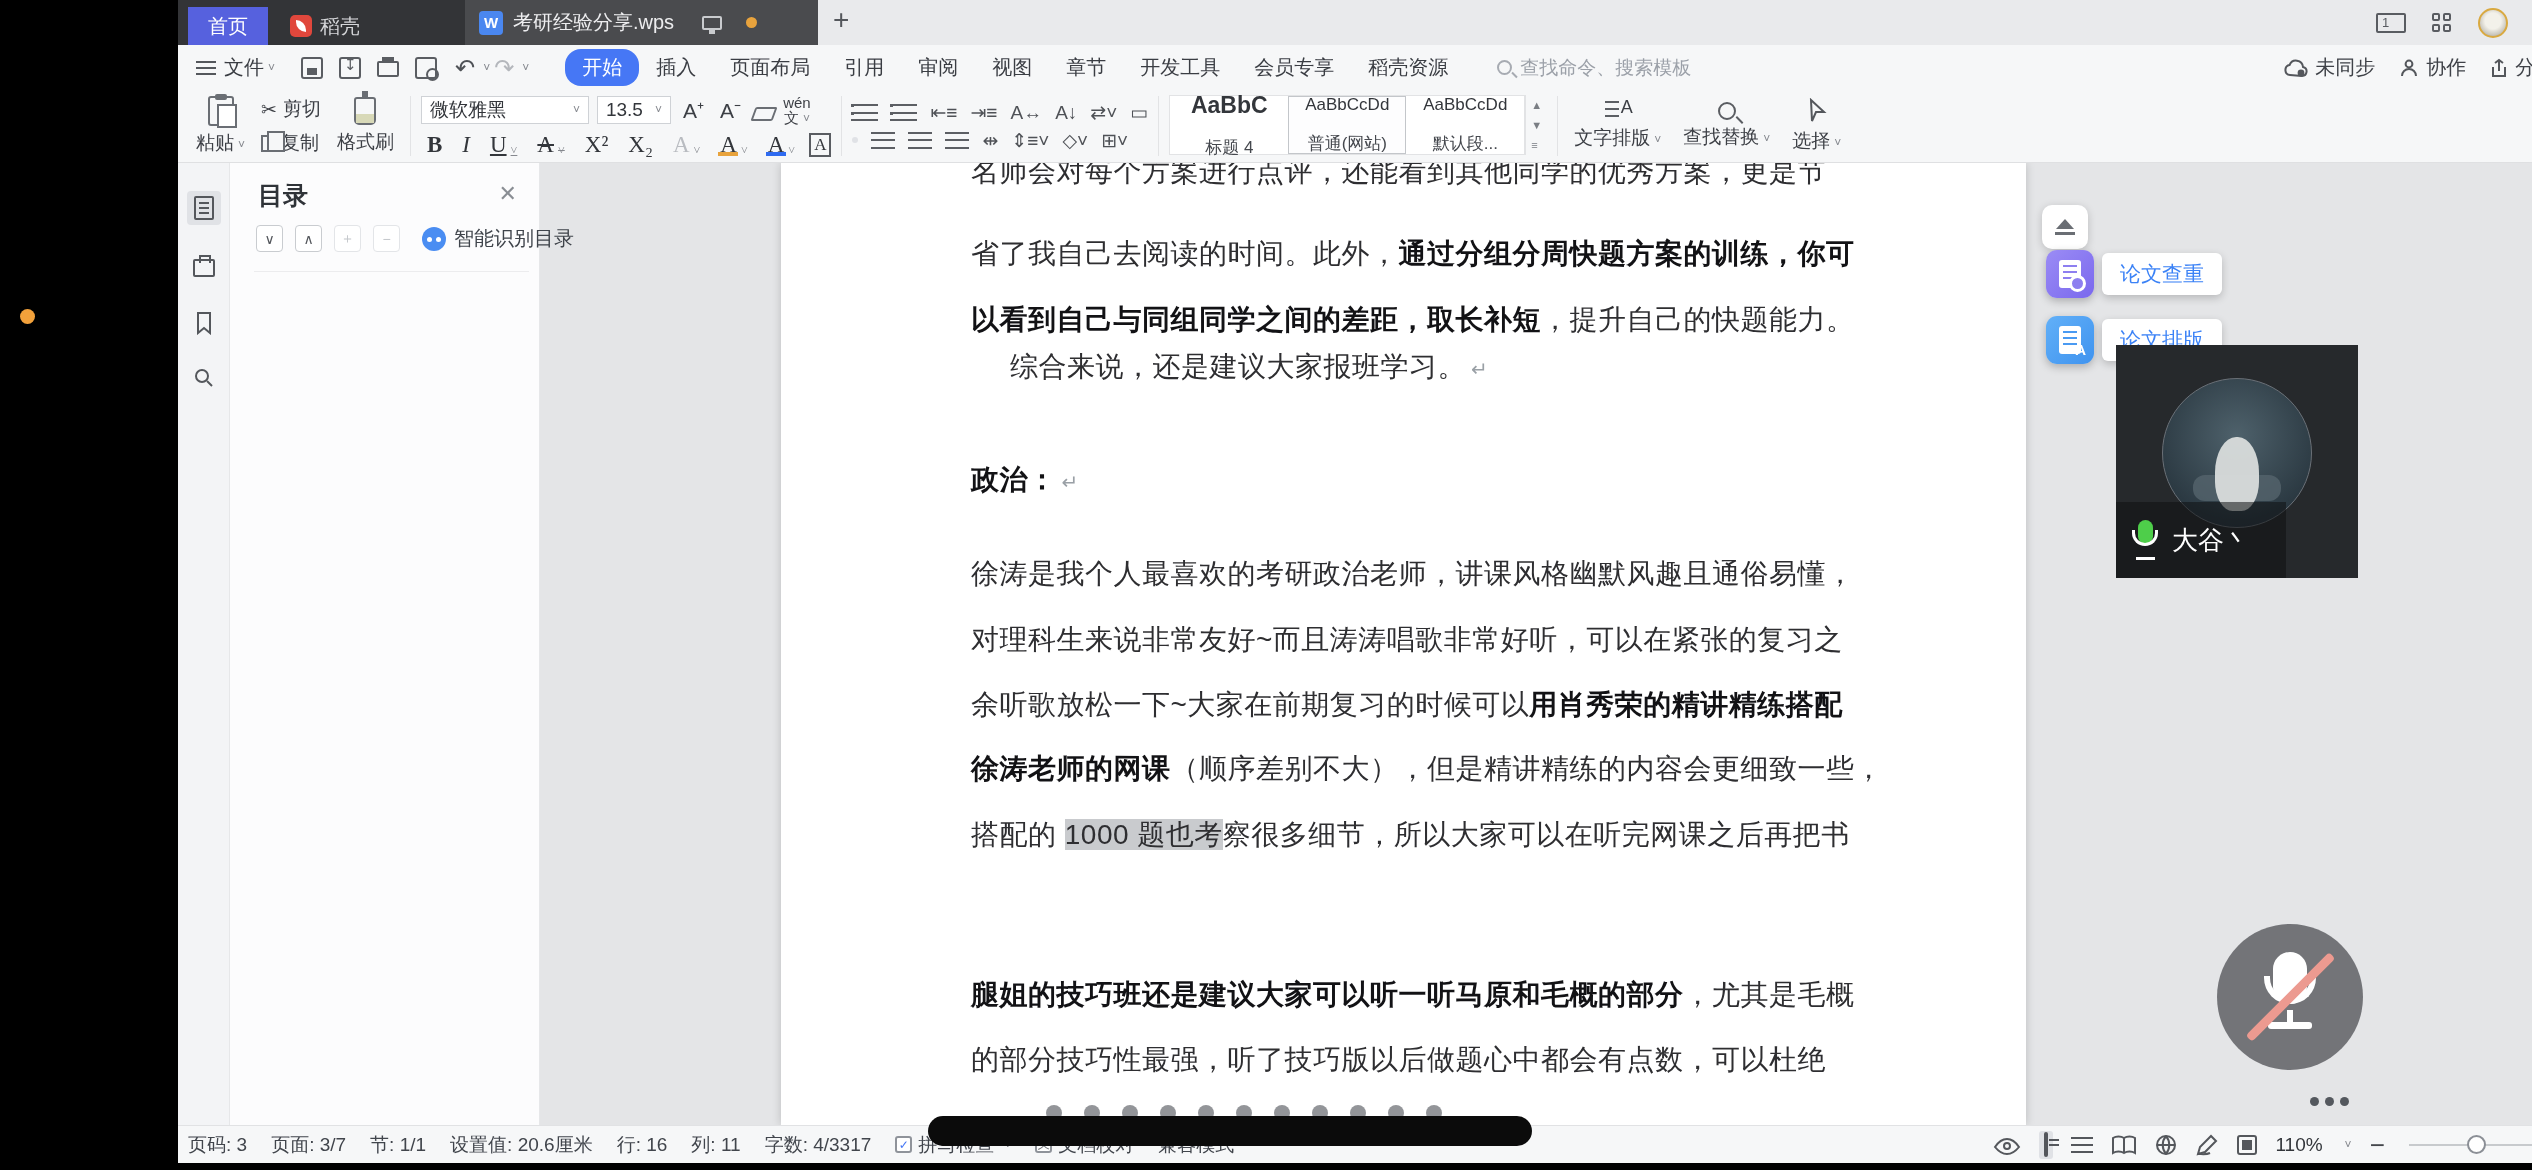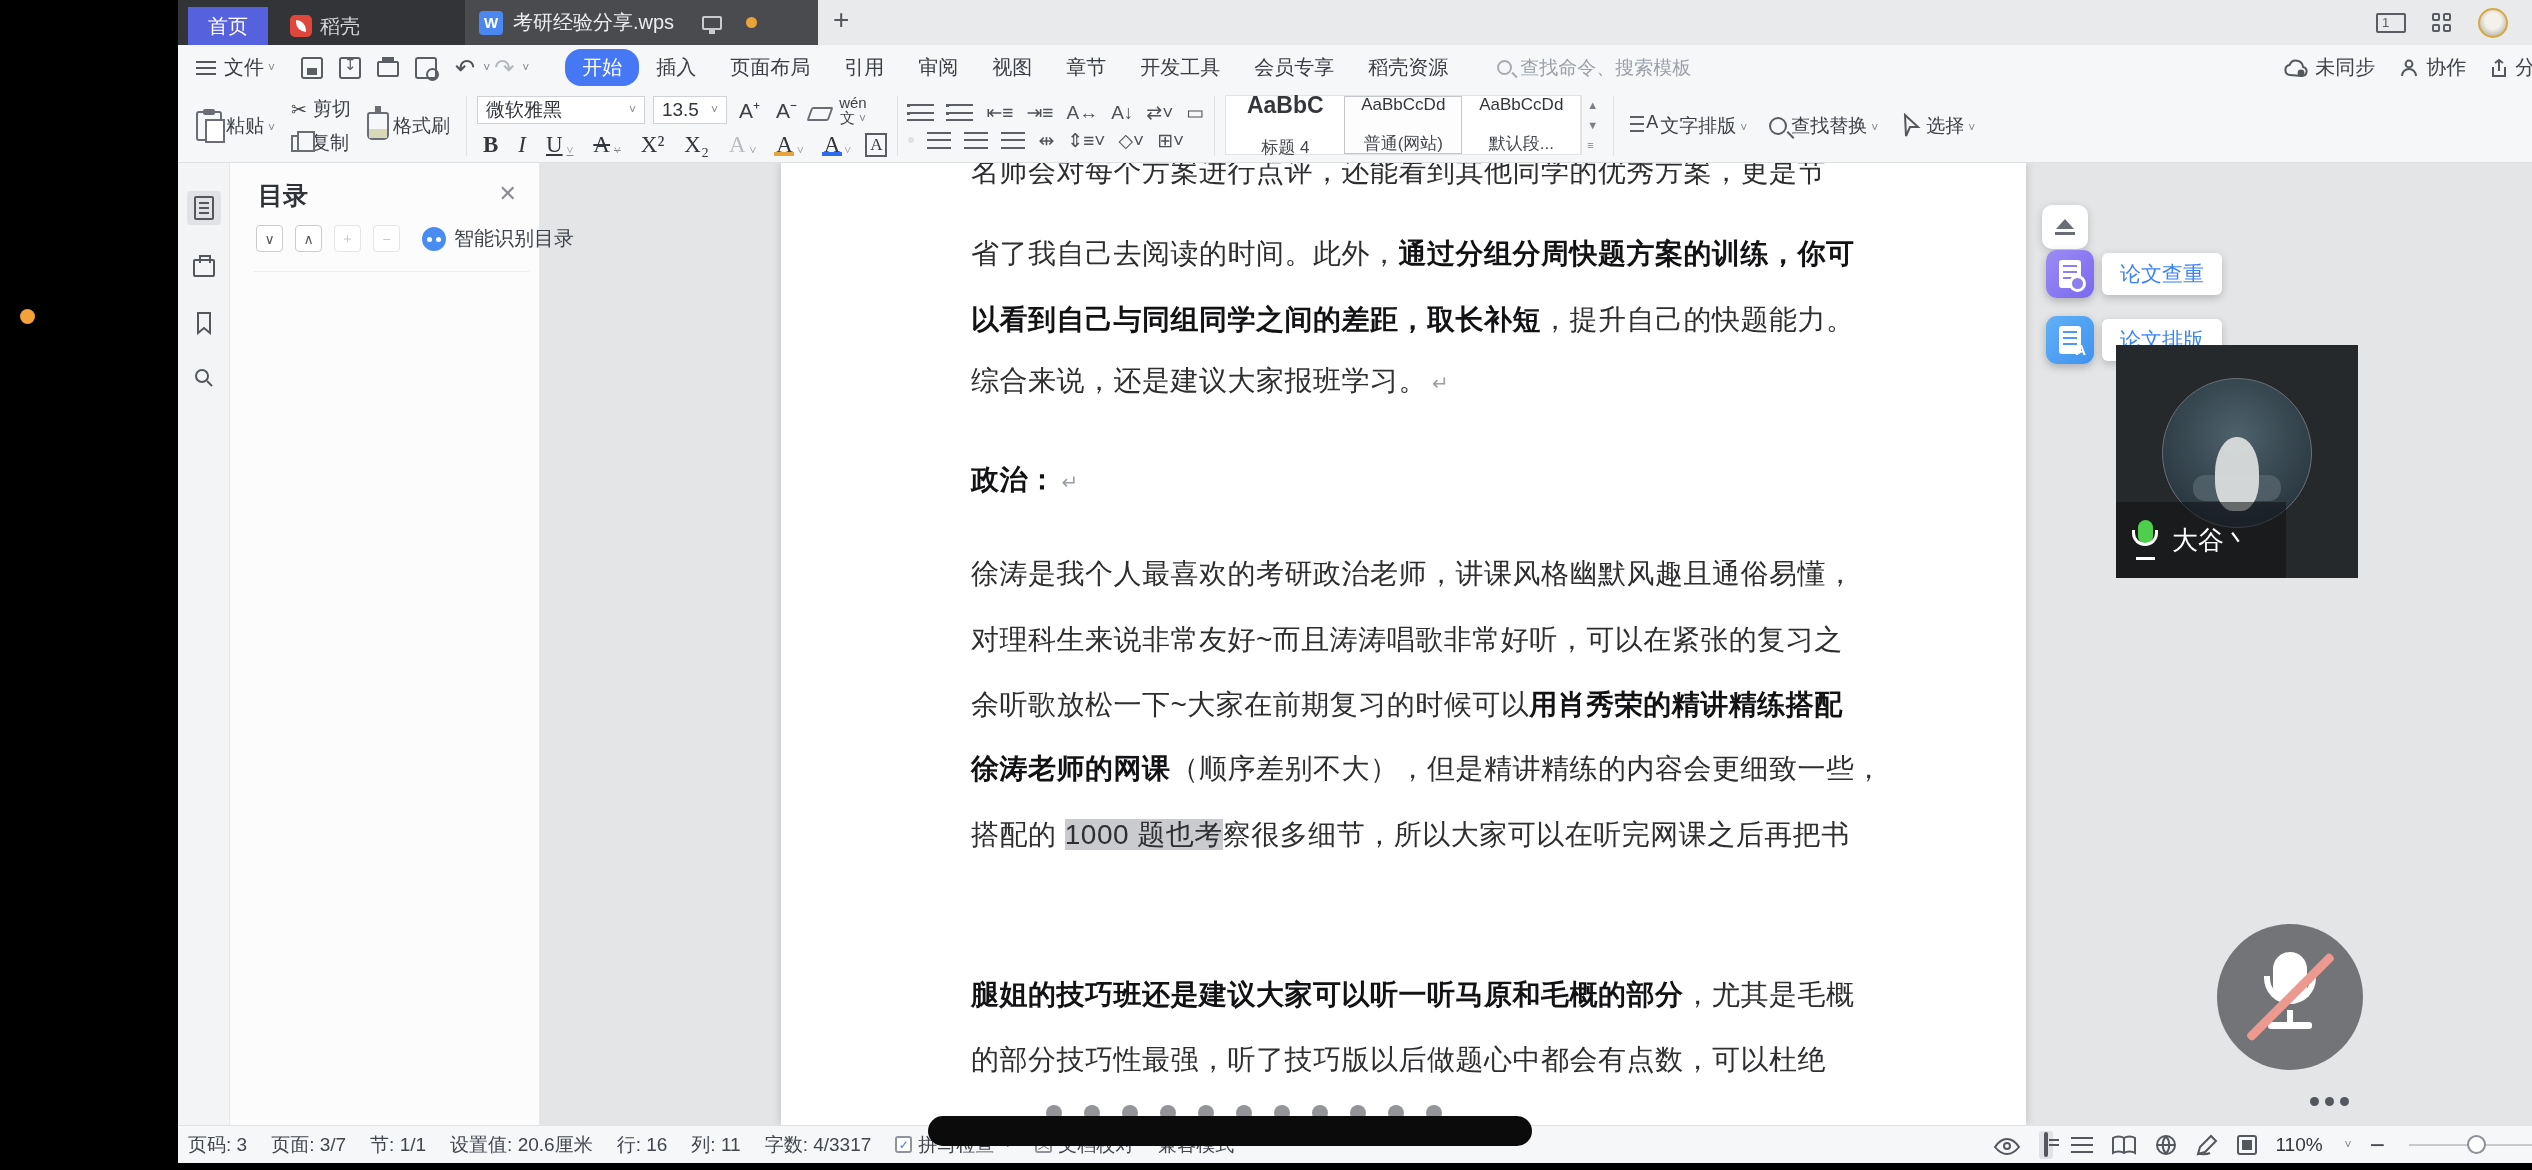--- a/index.html
+++ b/index.html
@@ -60,21 +60,21 @@
   .s-ic{width:15px;height:15px;border:2px solid #a7abb2;border-radius:50%;position:relative}
   .s-ic::after{content:"";position:absolute;left:12px;top:12px;width:7px;height:2px;background:#a7abb2;transform:rotate(45deg)}
   .m-right{position:absolute;right:16px;display:flex;align-items:center;gap:24px;color:#3f4248;font-size:20px}
   .m-item{display:flex;align-items:center;gap:7px}
   .m-right svg{display:block}
 
   
   .ribbon{position:relative;height:73px;background:#f6f7f8;border-bottom:1px solid #dfe0e2;display:flex;align-items:stretch;padding-left:12px}
   .rsep{width:1px;background:#e2e3e5;margin:6px 10px}
   .rgroup{display:flex;align-items:center;gap:10px}
-  .vbtn{display:flex;flex-direction:row;align-items:center;justify-content:center;gap:4px;font-size:19px;color:#3c3f45;padding:2px 6px}
+  .vbtn{display:flex;flex-direction:column;align-items:center;justify-content:center;gap:4px;font-size:19px;color:#3c3f45;padding:2px 6px}
   .clip-ic{width:26px;height:30px;border:2px solid #6a6e74;border-radius:3px;position:relative;background:#f6f7f8}
   .clip-ic::before{content:"";position:absolute;left:5px;top:-4px;width:12px;height:6px;background:#6a6e74;border-radius:2px}
   .clip-ic::after{content:"";position:absolute;left:7px;top:6px;width:16px;height:20px;background:#fff;border:2px solid #6a6e74}
   .brush-ic{width:22px;height:28px;border:2px solid #6a6e74;border-radius:3px 3px 5px 5px;position:relative}
   .brush-ic::before{content:"";position:absolute;left:6px;top:-8px;width:6px;height:8px;background:#6a6e74}
   .brush-ic::after{content:"";position:absolute;left:0;bottom:0;width:100%;height:9px;background:#d8d9b8}
   .minicol{display:flex;flex-direction:column;justify-content:center;gap:8px;font-size:19px;color:#3c3f45}
   .minirow{display:flex;align-items:center;gap:6px}
   .cpy-ic{width:14px;height:17px;border:2px solid #6a6e74;position:relative}
   .cpy-ic::after{content:"";position:absolute;left:4px;top:-6px;width:14px;height:17px;border:2px solid #6a6e74;background:#f6f7f8}
@@ -480,21 +480,21 @@
             </span>
           </div>
         <div class="np-divider"></div>
       </div>
 
       <div class="canvas">
         <div class="page">
             <div class="doc-line" style="top: -11px;"><span>名师会对每个方案进行点评，还能看到其他同学的优秀方案，更是节</span></div>
             <div class="doc-line" style="top: 71px;"><span>省了我自己去阅读的时间。此外，</span><span class="b">通过分组分周快题方案的训练，你可</span></div>
             <div class="doc-line" style="top: 137px;"><span class="b">以看到自己与同组同学之间的差距，取长补短</span><span>，提升自己的快题能力。</span></div>
-            <div class="doc-line" style="top: 198px;"><span>综合来说，还是建议大家报班学习。</span><span class="pilcrow">↵</span></div>
+            <div class="doc-line" style="top: 184px; margin-left: 39px;"><span>综合来说，还是建议大家报班学习。</span><span class="pilcrow">↵</span></div>
             <div class="doc-line" style="top: 297px;"><span class="b">政治：</span><span class="pilcrow">↵</span></div>
             <div class="doc-line" style="top: 391px;"><span>徐涛是我个人最喜欢的考研政治老师，讲课风格幽默风趣且通俗易懂，</span></div>
             <div class="doc-line" style="top: 522px;"><span>余听歌放松一下~大家在前期复习的时候可以</span><span class="b">用肖秀荣的精讲精练搭配</span></div>
             <div class="doc-line" style="top: 457px;"><span>对理科生来说非常友好~而且涛涛唱歌非常好听，可以在紧张的复习之</span></div>
             <div class="doc-line" style="top: 586px;"><span class="b">徐涛老师的网课</span><span>（顺序差别不大），但是精讲精练的内容会更细致一些，</span></div>
             <div class="doc-line" style="top: 652px;"><span>搭配的 </span><span class="hl">1000 题也考</span><span>察很多细节，所以大家可以在听完网课之后再把书</span></div>
             <div class="doc-line" style="top: 812px;"><span class="b">腿姐的技巧班还是建议大家可以听一听马原和毛概的部分</span><span>，尤其是毛概</span></div>
             <div class="doc-line" style="top: 877px;"><span>的部分技巧性最强，听了技巧版以后做题心中都会有点数，可以杜绝</span></div>
           </div>
       </div>

